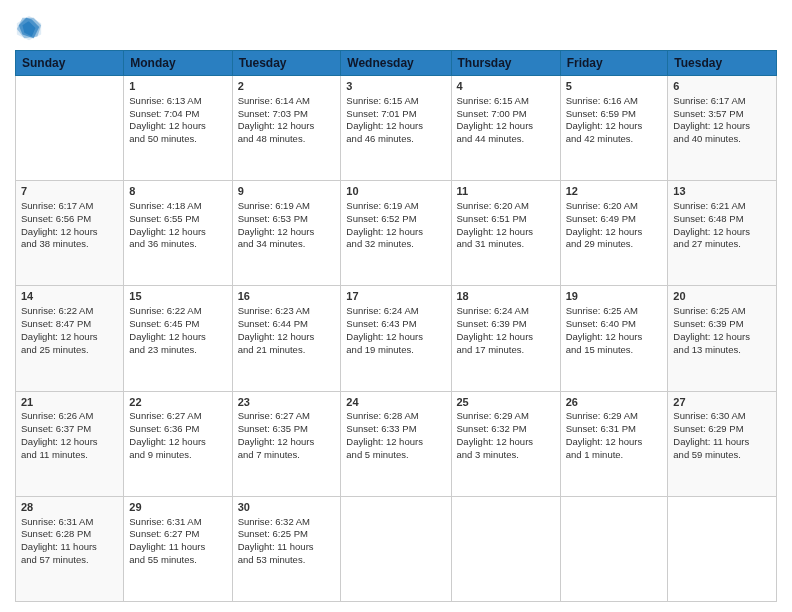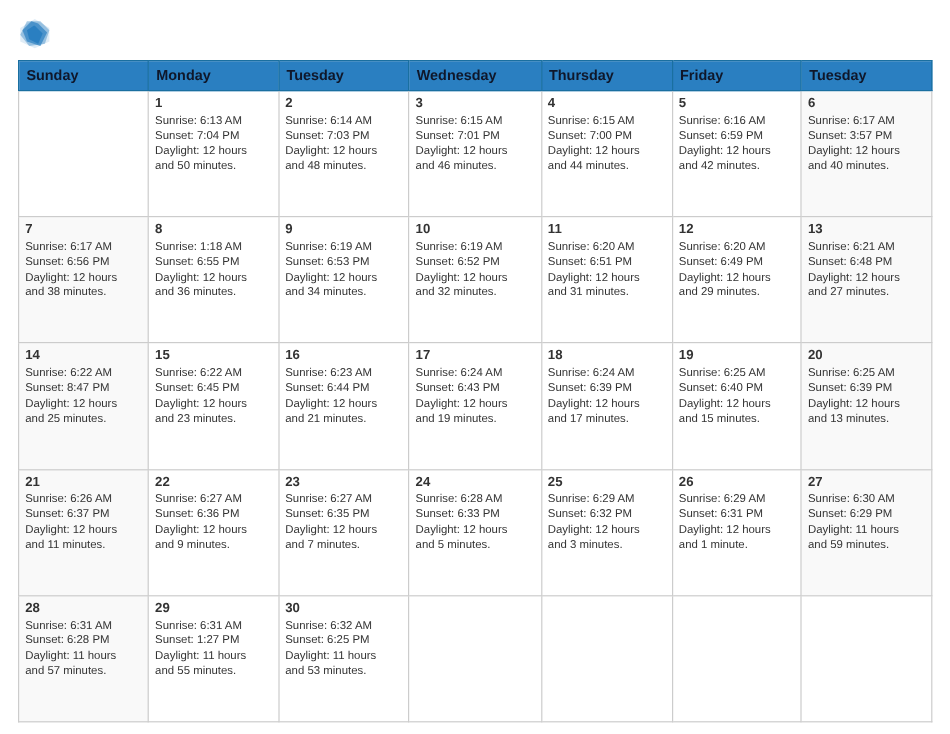--- a/index.html
+++ b/index.html
@@ -144,21 +144,21 @@
           <td class="empty-cell"></td>
           <td><span class="day-number">1</span><span>Sunrise: 6:13 AM</span><br><span>Sunset: 7:04 PM</span><br><span>Daylight: 12 hours</span><br><span>and 50 minutes.</span></td>
           <td><span class="day-number">2</span><span>Sunrise: 6:14 AM</span><br><span>Sunset: 7:03 PM</span><br><span>Daylight: 12 hours</span><br><span>and 48 minutes.</span></td>
           <td><span class="day-number">3</span><span>Sunrise: 6:15 AM</span><br><span>Sunset: 7:01 PM</span><br><span>Daylight: 12 hours</span><br><span>and 46 minutes.</span></td>
           <td><span class="day-number">4</span><span>Sunrise: 6:15 AM</span><br><span>Sunset: 7:00 PM</span><br><span>Daylight: 12 hours</span><br><span>and 44 minutes.</span></td>
           <td><span class="day-number">5</span><span>Sunrise: 6:16 AM</span><br><span>Sunset: 6:59 PM</span><br><span>Daylight: 12 hours</span><br><span>and 42 minutes.</span></td>
           <td><span class="day-number">6</span><span>Sunrise: 6:17 AM</span><br><span>Sunset: 3:57 PM</span><br><span>Daylight: 12 hours</span><br><span>and 40 minutes.</span></td>
         </tr>
         <tr class="week-row">
           <td><span class="day-number">7</span><span>Sunrise: 6:17 AM</span><br><span>Sunset: 6:56 PM</span><br><span>Daylight: 12 hours</span><br><span>and 38 minutes.</span></td>
-          <td><span class="day-number">8</span><span>Sunrise: 1:18 AM</span><br><span>Sunset: 6:55 PM</span><br><span>Daylight: 12 hours</span><br><span>and 36 minutes.</span></td>
+          <td><span class="day-number">8</span><span>Sunrise: 4:18 AM</span><br><span>Sunset: 6:55 PM</span><br><span>Daylight: 12 hours</span><br><span>and 36 minutes.</span></td>
           <td><span class="day-number">9</span><span>Sunrise: 6:19 AM</span><br><span>Sunset: 6:53 PM</span><br><span>Daylight: 12 hours</span><br><span>and 34 minutes.</span></td>
           <td><span class="day-number">10</span><span>Sunrise: 6:19 AM</span><br><span>Sunset: 6:52 PM</span><br><span>Daylight: 12 hours</span><br><span>and 32 minutes.</span></td>
           <td><span class="day-number">11</span><span>Sunrise: 6:20 AM</span><br><span>Sunset: 6:51 PM</span><br><span>Daylight: 12 hours</span><br><span>and 31 minutes.</span></td>
           <td><span class="day-number">12</span><span>Sunrise: 6:20 AM</span><br><span>Sunset: 6:49 PM</span><br><span>Daylight: 12 hours</span><br><span>and 29 minutes.</span></td>
           <td><span class="day-number">13</span><span>Sunrise: 6:21 AM</span><br><span>Sunset: 6:48 PM</span><br><span>Daylight: 12 hours</span><br><span>and 27 minutes.</span></td>
         </tr>
         <tr class="week-row">
           <td><span class="day-number">14</span><span>Sunrise: 6:22 AM</span><br><span>Sunset: 8:47 PM</span><br><span>Daylight: 12 hours</span><br><span>and 25 minutes.</span></td>
           <td><span class="day-number">15</span><span>Sunrise: 6:22 AM</span><br><span>Sunset: 6:45 PM</span><br><span>Daylight: 12 hours</span><br><span>and 23 minutes.</span></td>
           <td><span class="day-number">16</span><span>Sunrise: 6:23 AM</span><br><span>Sunset: 6:44 PM</span><br><span>Daylight: 12 hours</span><br><span>and 21 minutes.</span></td>
@@ -171,21 +171,21 @@
           <td><span class="day-number">21</span><span>Sunrise: 6:26 AM</span><br><span>Sunset: 6:37 PM</span><br><span>Daylight: 12 hours</span><br><span>and 11 minutes.</span></td>
           <td><span class="day-number">22</span><span>Sunrise: 6:27 AM</span><br><span>Sunset: 6:36 PM</span><br><span>Daylight: 12 hours</span><br><span>and 9 minutes.</span></td>
           <td><span class="day-number">23</span><span>Sunrise: 6:27 AM</span><br><span>Sunset: 6:35 PM</span><br><span>Daylight: 12 hours</span><br><span>and 7 minutes.</span></td>
           <td><span class="day-number">24</span><span>Sunrise: 6:28 AM</span><br><span>Sunset: 6:33 PM</span><br><span>Daylight: 12 hours</span><br><span>and 5 minutes.</span></td>
           <td><span class="day-number">25</span><span>Sunrise: 6:29 AM</span><br><span>Sunset: 6:32 PM</span><br><span>Daylight: 12 hours</span><br><span>and 3 minutes.</span></td>
           <td><span class="day-number">26</span><span>Sunrise: 6:29 AM</span><br><span>Sunset: 6:31 PM</span><br><span>Daylight: 12 hours</span><br><span>and 1 minute.</span></td>
           <td><span class="day-number">27</span><span>Sunrise: 6:30 AM</span><br><span>Sunset: 6:29 PM</span><br><span>Daylight: 11 hours</span><br><span>and 59 minutes.</span></td>
         </tr>
         <tr class="week-row">
           <td><span class="day-number">28</span><span>Sunrise: 6:31 AM</span><br><span>Sunset: 6:28 PM</span><br><span>Daylight: 11 hours</span><br><span>and 57 minutes.</span></td>
-          <td><span class="day-number">29</span><span>Sunrise: 6:31 AM</span><br><span>Sunset: 1:27 PM</span><br><span>Daylight: 11 hours</span><br><span>and 55 minutes.</span></td>
+          <td><span class="day-number">29</span><span>Sunrise: 6:31 AM</span><br><span>Sunset: 6:27 PM</span><br><span>Daylight: 11 hours</span><br><span>and 55 minutes.</span></td>
           <td><span class="day-number">30</span><span>Sunrise: 6:32 AM</span><br><span>Sunset: 6:25 PM</span><br><span>Daylight: 11 hours</span><br><span>and 53 minutes.</span></td>
           <td class="empty-cell"></td>
           <td class="empty-cell"></td>
           <td class="empty-cell"></td>
           <td class="empty-cell"></td>
         </tr>
       </tbody>
   </table>
 </div>
 

